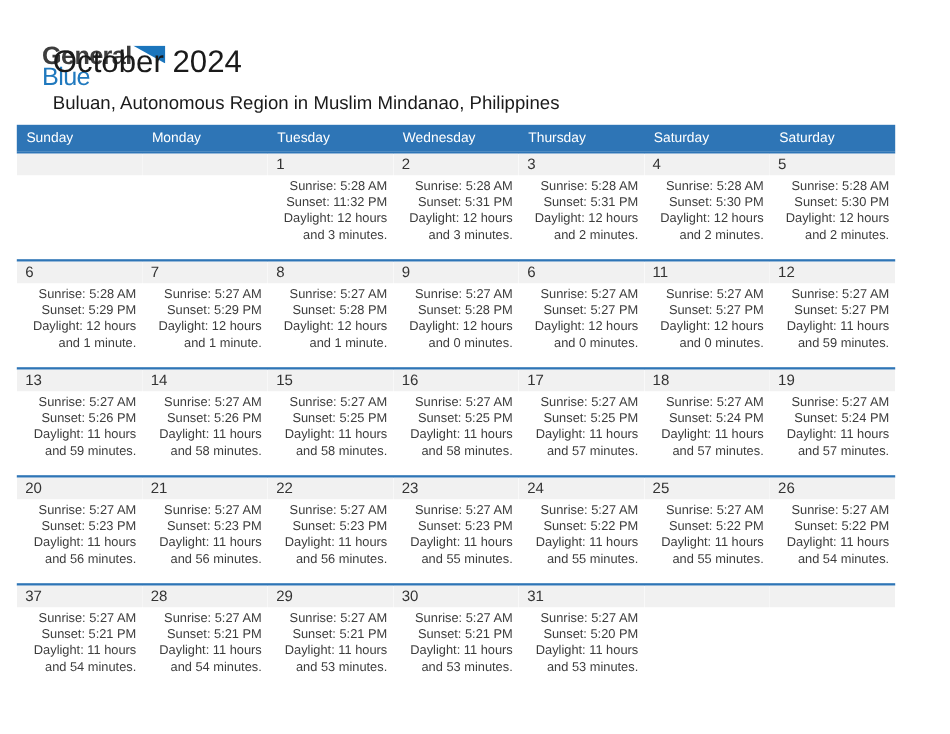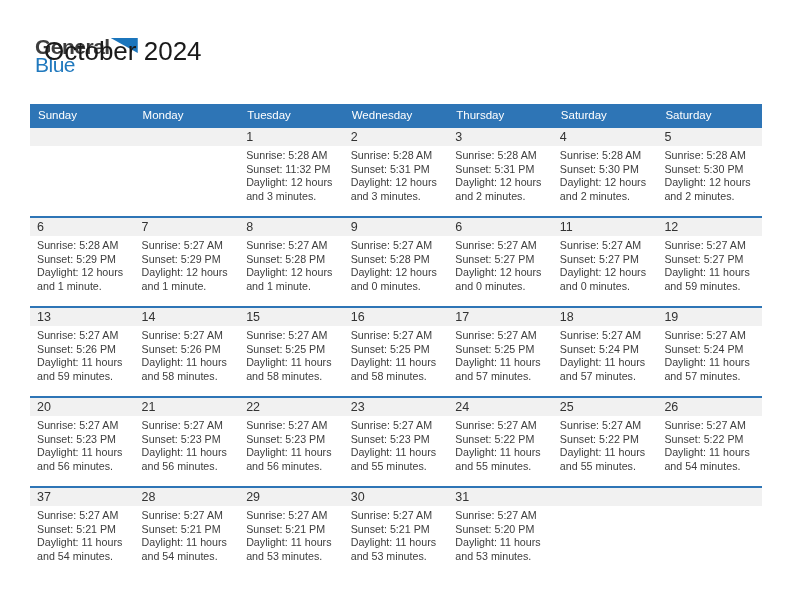--- a/index.html
+++ b/index.html
@@ -26,21 +26,21 @@
   }
   .logo-blue {
     font-size: 21px; color: var(--logo-blue, #2079be);
     letter-spacing: -0.5px; margin-top: -3px;
   }
   .titles { position: absolute; right: 48px; top: 0; text-align: left; width: 700px; }
   .month-title { margin-top: 36px; font-size: 26px; color: #1a1a1a; }
   .location-subtitle { margin-top: 11px; font-size: 15.5px; color: #1a1a1a; }
 
   
-  .calendar { position: absolute; left: 30px; top: 104px; width: 732px; }
+  .calendar { position: absolute; left: 14px; top: 104px; width: 732px; }
   .weekday-row {
     display: grid; grid-template-columns: repeat(7, 1fr);
     background: var(--header-blue, #2e75b6);
     height: 22px; align-items: center;
   }
   .weekday-cell {
     color: #ffffff; font-size: 11.5px; padding-left: 8px;
     white-space: nowrap; overflow: hidden;
   }
   .week-row {
@@ -49,38 +49,39 @@
     height: 90px;
   }
   .day-cell { overflow: hidden; }
   .day-num {
     height: 18px; background: var(--band-gray, #f1f1f1);
     font-size: 12.5px; color: #333333;
     padding: 2px 0 0 7px; line-height: 15px;
   }
   .day-details {
     padding: 3px 5px 0 7px;
-    font-size: 10.7px; line-height: 13.6px; color: #3d3d3d;
+    font-size: 10.7px; line-height: 13.6px; color: #3d3d3d; text-align: right;
   }
 </style>
 </head>
 <body>
 
 <div class="page">
 
   <div class="page-header">
     <div class="logo">
       <div class="logo-line1">
         <span class="logo-general">General</span>
         <span class="logo-triangle"></span>
       </div>
       <div class="logo-blue">Blue</div>
     </div>
     <div class="titles">
       <div class="month-title">October 2024</div>
+      <div class="location-subtitle">Buluan, Autonomous Region in Muslim Mindanao, Philippines</div>
     </div>
   </div>
 
   <div class="calendar">
     <div class="weekday-row">
         <div class="weekday-cell">Sunday</div>
         <div class="weekday-cell">Monday</div>
         <div class="weekday-cell">Tuesday</div>
         <div class="weekday-cell">Wednesday</div>
         <div class="weekday-cell">Thursday</div>

